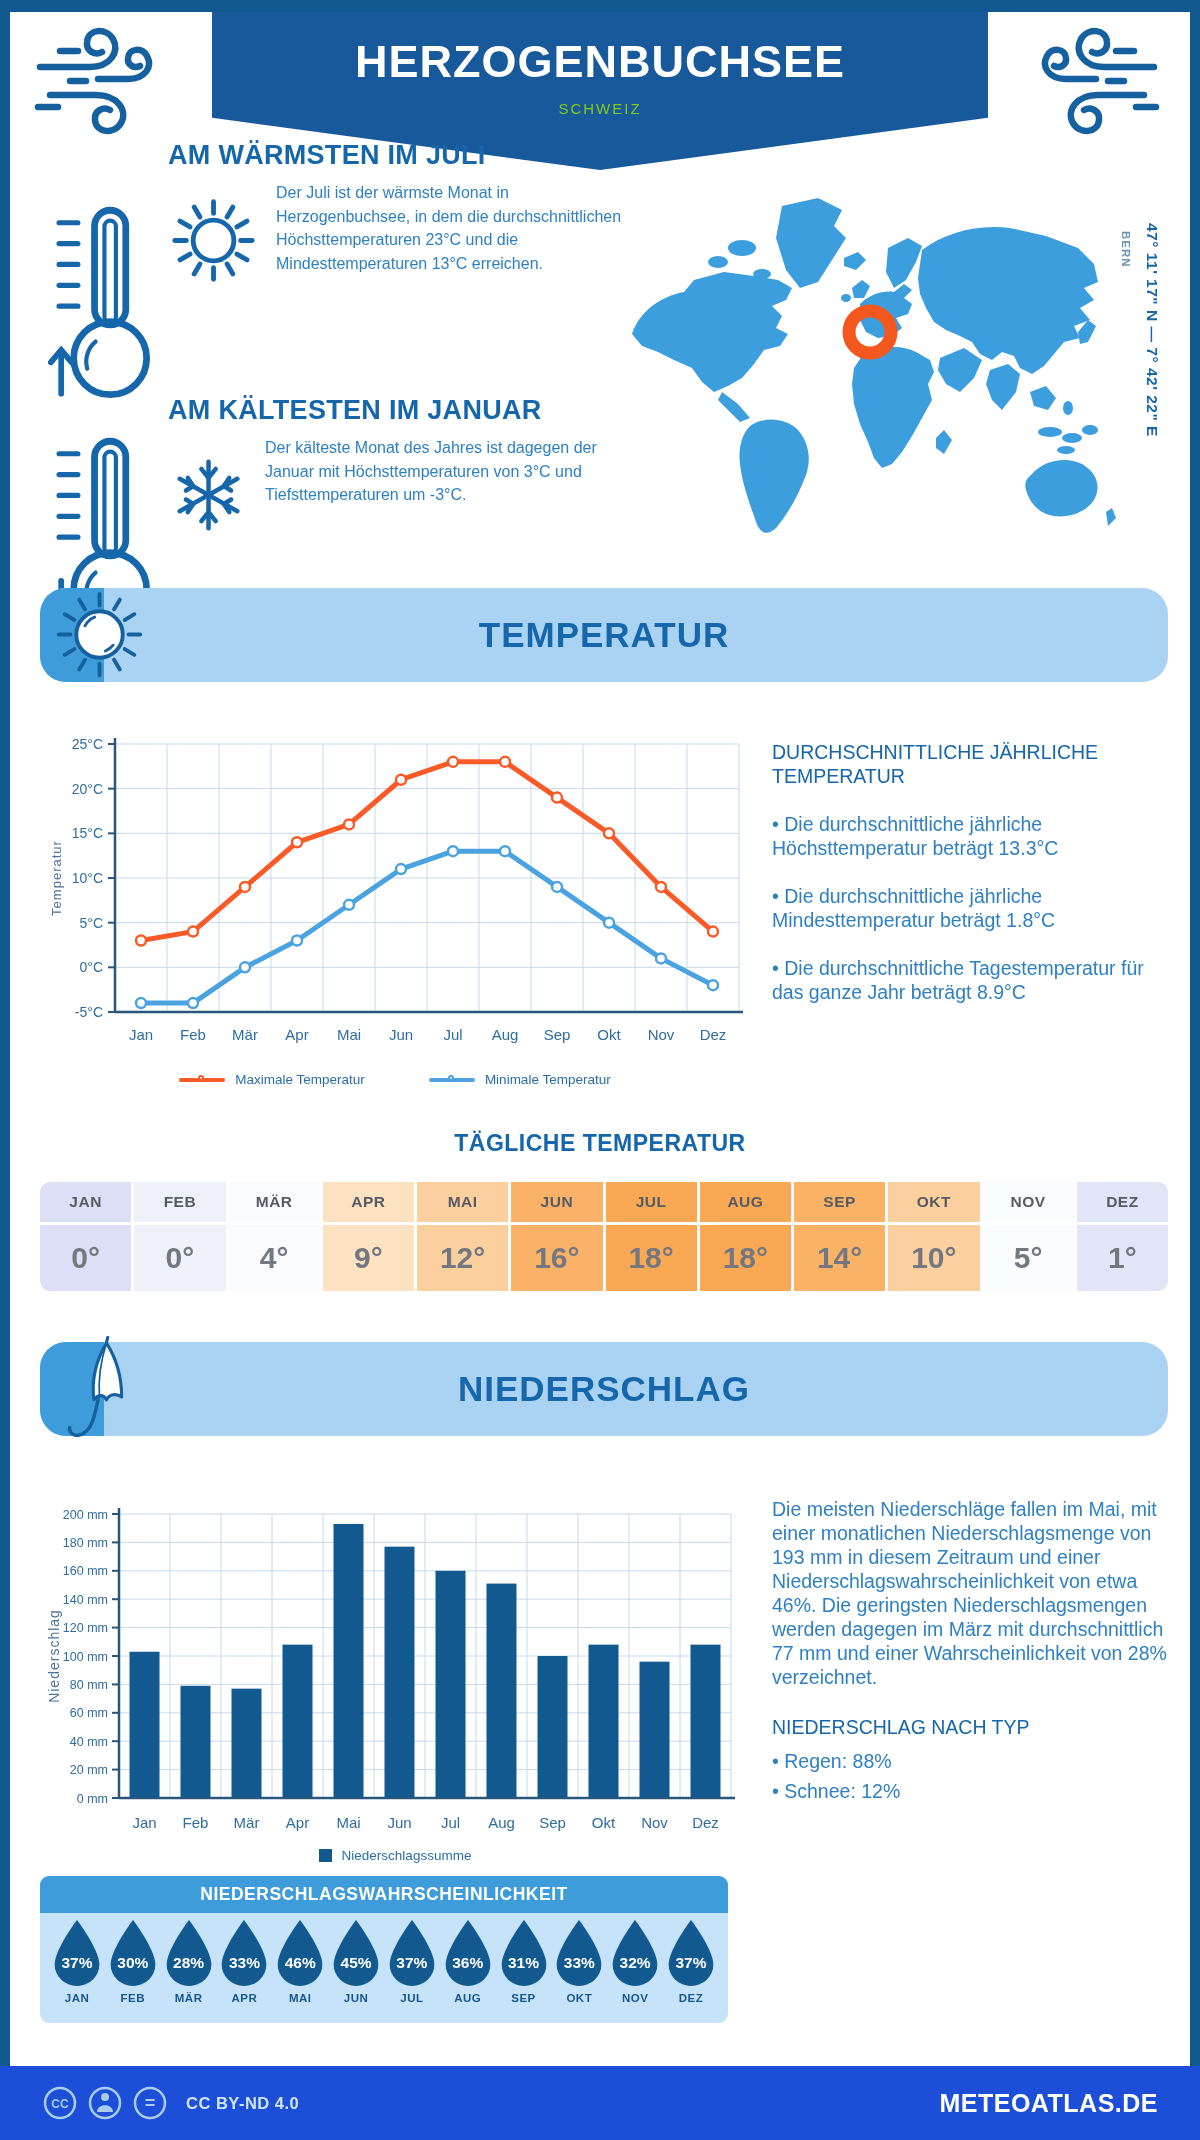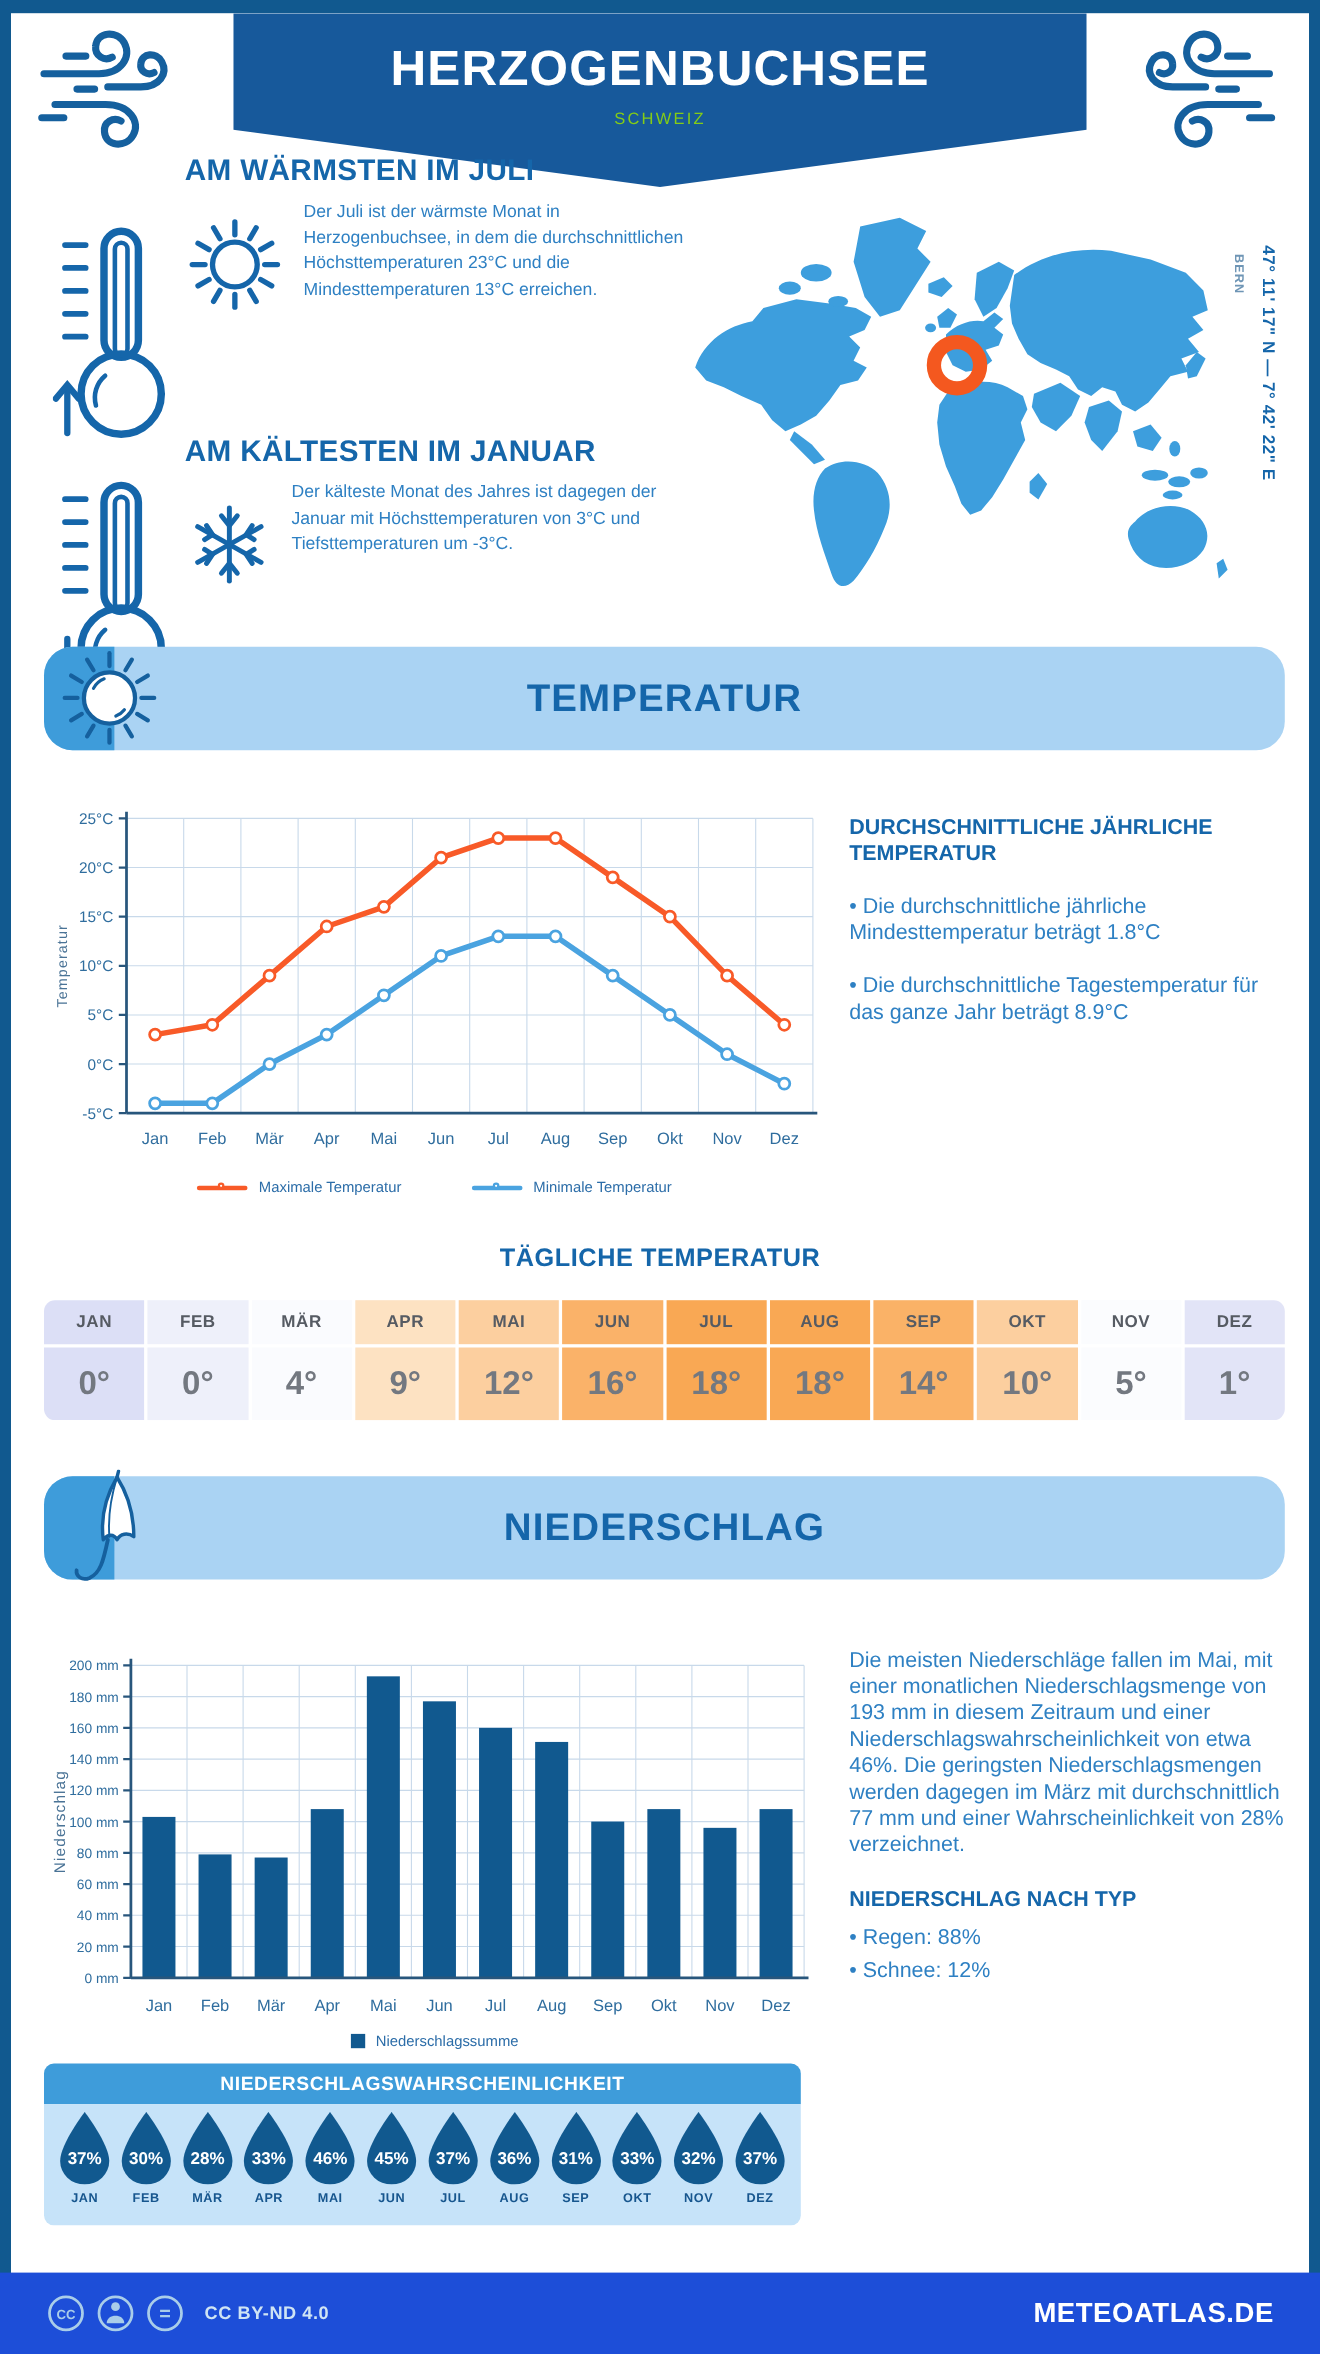--- a/index.html
+++ b/index.html
@@ -59,21 +59,21 @@
   .leg-item{display:flex;align-items:center;gap:10px;}
   .leg-line{position:relative;width:46px;height:4px;border-radius:2px;}
   .leg-dot{position:absolute;left:19px;top:-3px;width:6px;height:6px;border-radius:50%;background:#fff;
            border:2px solid currentColor;}
   .leg-sq{width:13px;height:13px;}
 
   
   .rtext{position:absolute;left:772px;width:398px;color:#2e80c3;font-size:19.5px;line-height:24px;}
   .rtext.temp{top:740px;}
   .rtext.rain{top:1497px;}
-  .rtext h3{margin:0 0 24px 0;font-size:19.5px;line-height:24px;font-weight:bold;color:#1566aa;}
+  .rtext h3{margin:0 0 24px 0;font-size:19.5px;line-height:24px;font-weight:normal;color:#1566aa;}
   .rtext h3.typ{margin:26px 0 10px 0;}
   .rtext p{margin:0 0 24px 0;}
   .rtext .bullet{margin:0 0 24px 0;}
   .rtext .tb{margin:0 0 6px 0;}
 
   
   .daily-head{position:absolute;left:0;top:1130px;width:1200px;text-align:center;font-size:23px;
               font-weight:bold;color:#1566aa;letter-spacing:.5px;}
   .daily{position:absolute;left:40px;top:1182px;width:1128px;display:grid;
          grid-template-columns:repeat(12,1fr);grid-template-rows:40px 66px;gap:3px;}
@@ -362,20 +362,21 @@
     <div class="leg-item">
       <span class="leg-line" id="leg-min" style="background: rgb(74, 163, 224); color: rgb(74, 163, 224);">
           <span class="leg-dot"></span>
         </span>
       <span>Minimale Temperatur</span>
     </div>
   </div>
 
   <div class="rtext temp">
     <h3>DURCHSCHNITTLICHE JÄHRLICHE TEMPERATUR</h3>
+    <div class="bullet">• Die durchschnittliche jährliche Höchsttemperatur beträgt 13.3°C</div>
     <div class="bullet">• Die durchschnittliche jährliche Mindesttemperatur beträgt 1.8°C</div>
     <div class="bullet">• Die durchschnittliche Tagestemperatur für das ganze Jahr beträgt 8.9°C</div>
   </div>
 
   <div class="daily-head">TÄGLICHE TEMPERATUR</div>
   <div class="daily" id="daily-table">
       <div class="mc" style="background: rgb(220, 223, 246); border-top-left-radius: 10px;">JAN</div>
       <div class="mc" style="background: rgb(238, 240, 250);">FEB</div>
       <div class="mc" style="background: rgb(250, 251, 254);">MÄR</div>
       <div class="mc" style="background: rgb(253, 226, 194);">APR</div>

